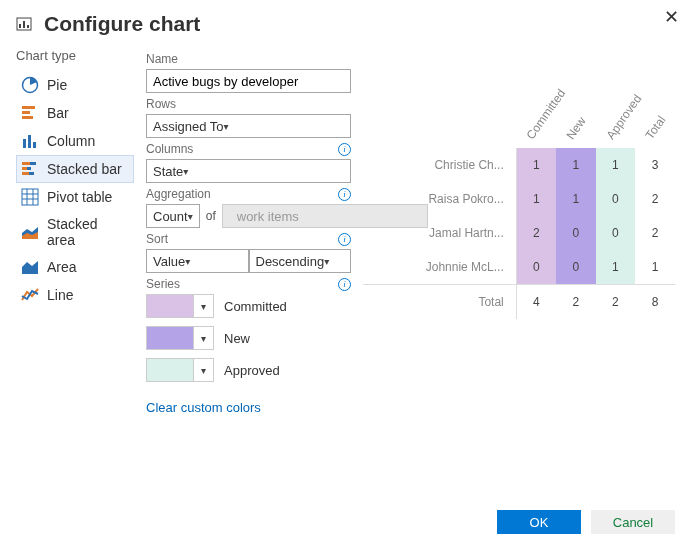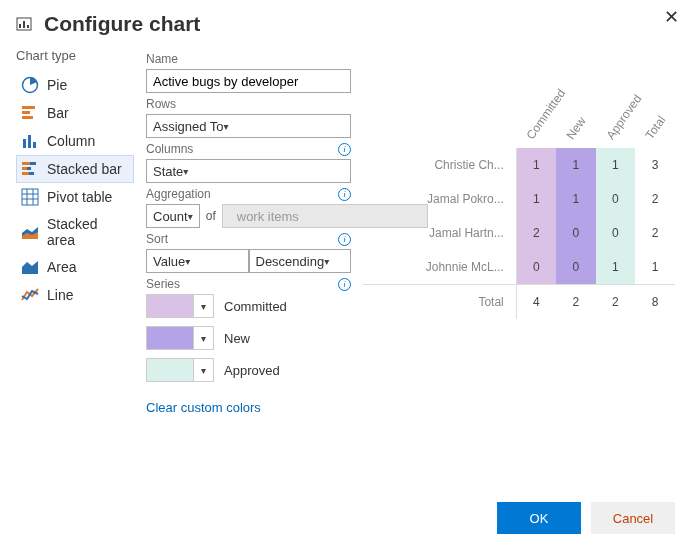--- a/index.html
+++ b/index.html
@@ -36,23 +36,23 @@
   .pivot { border-collapse: collapse; width: 100%; font-size: 12px; color: #444; }
   .pivot th.rot { height: 60px; vertical-align: bottom; padding-bottom: 6px; }
   .pivot th.rot > div { transform: rotate(-55deg); transform-origin: left bottom; width: 20px; white-space: nowrap; font-weight: 400; color: #888; position: relative; left: 18px; }
   .pivot td, .pivot th.rowh { padding: 10px 6px; text-align: center; }
   .pivot th.rowh { text-align: right; font-weight: 400; color: #888; padding-right: 12px; white-space: nowrap; max-width: 85px; overflow: hidden; text-overflow: ellipsis; border-right: 1px solid #ddd; }
   .pivot tr.total-row td, .pivot tr.total-row th { border-top: 1px solid #ddd; }
   .pivot td.c0 { background: #d9c2e5; }
   .pivot td.c1 { background: #b5a3e8; }
   .pivot td.c2 { background: #daf0eb; }
   .buttons { position: absolute; bottom: 14px; right: 16px; display: flex; gap: 10px; }
-  .btn { width: 84px; height: 32px; display: flex; align-items: center; justify-content: center; font-size: 13px; cursor: pointer; }
+  .btn { width: 84px; height: 24px; display: flex; align-items: center; justify-content: center; font-size: 13px; cursor: pointer; }
   .btn.primary { background: #0078d4; color: #fff; }
-  .btn.secondary { background: #efefef; color: #c2410c; }
+  .btn.secondary { background: #efefef; color: #15803d; }
 </style>
 </head>
 <body>
 
 <div class="close-x">✕</div>
 
 <div class="header">
   <svg class="chart-icon" viewBox="0 0 16 16">
       <rect x="1" y="2" width="14" height="12" fill="none" stroke="#444"></rect>
       <rect x="3" y="8" width="2" height="4" fill="#444"></rect>
@@ -230,21 +230,21 @@
             </th>
           </tr>
           <tr>
             <th class="rowh">Christie Ch...</th>
             <td class="c0">1</td>
             <td class="c1">1</td>
             <td class="c2">1</td>
             <td>3</td>
           </tr>
           <tr>
-            <th class="rowh">Jamal Pokro...</th>
+            <th class="rowh">Raisa Pokro...</th>
             <td class="c0">1</td>
             <td class="c1">1</td>
             <td class="c2">0</td>
             <td>2</td>
           </tr>
           <tr>
             <th class="rowh">Jamal Hartn...</th>
             <td class="c0">2</td>
             <td class="c1">0</td>
             <td class="c2">0</td>

